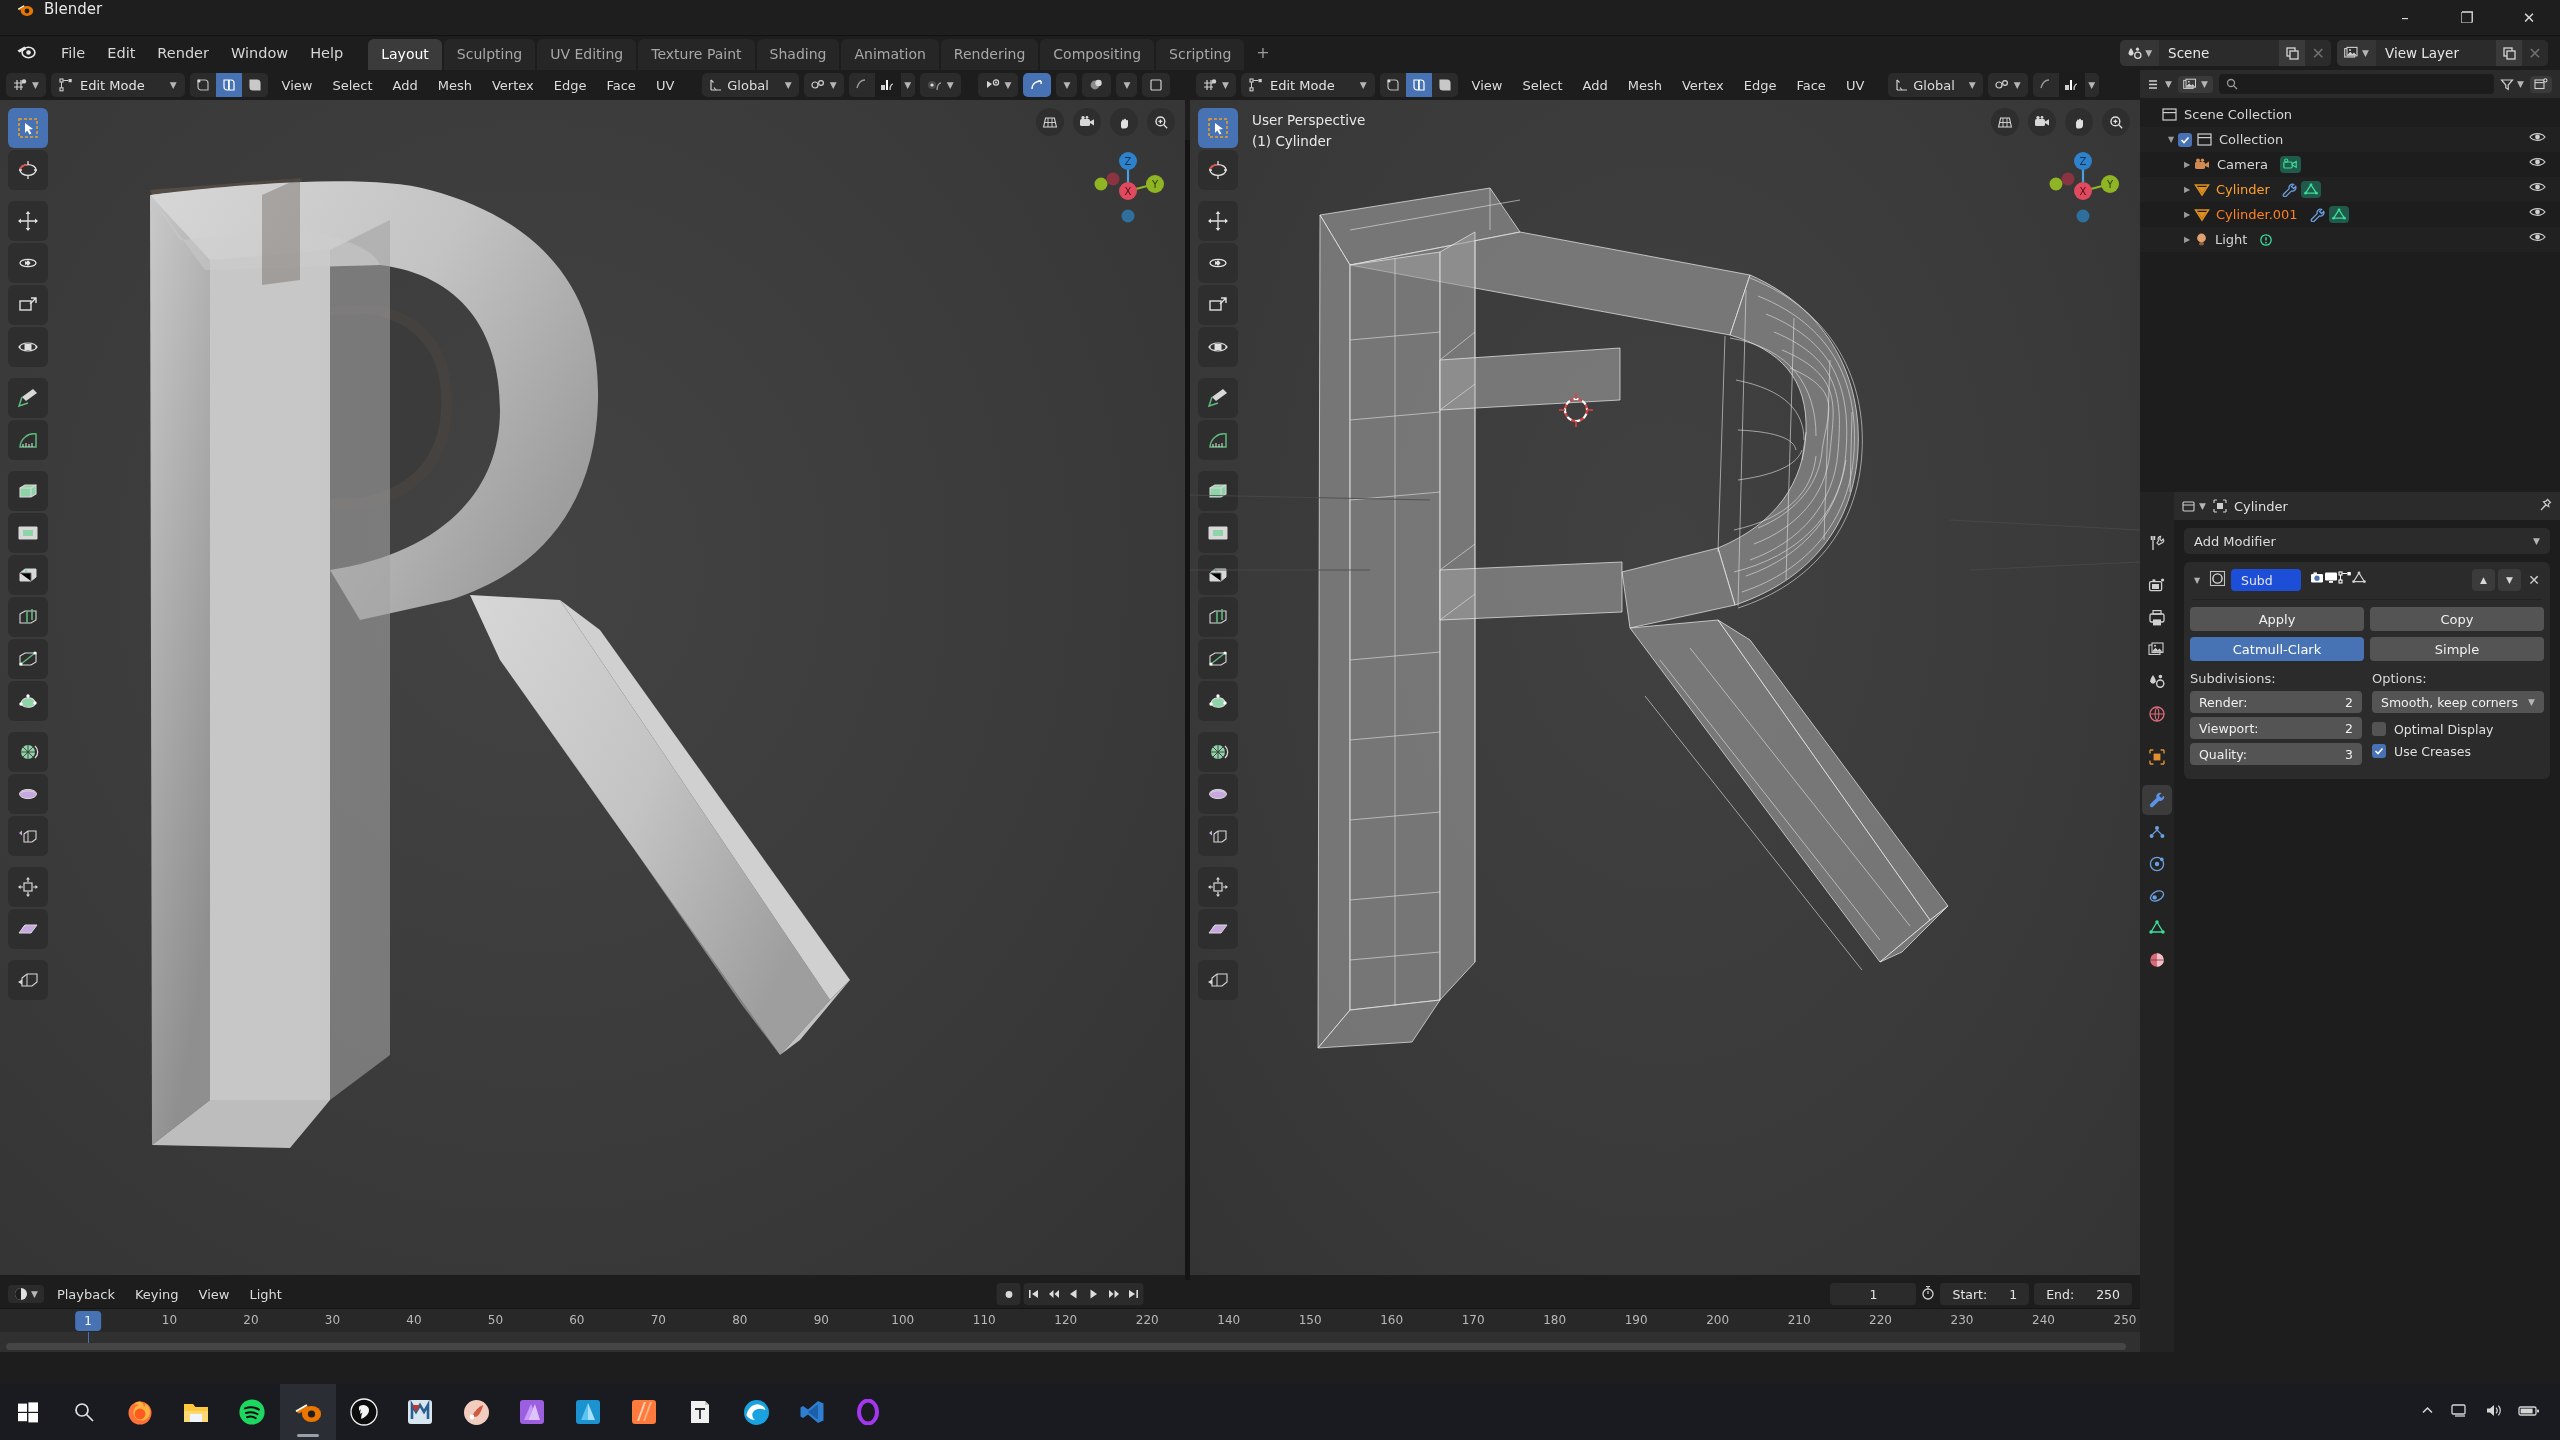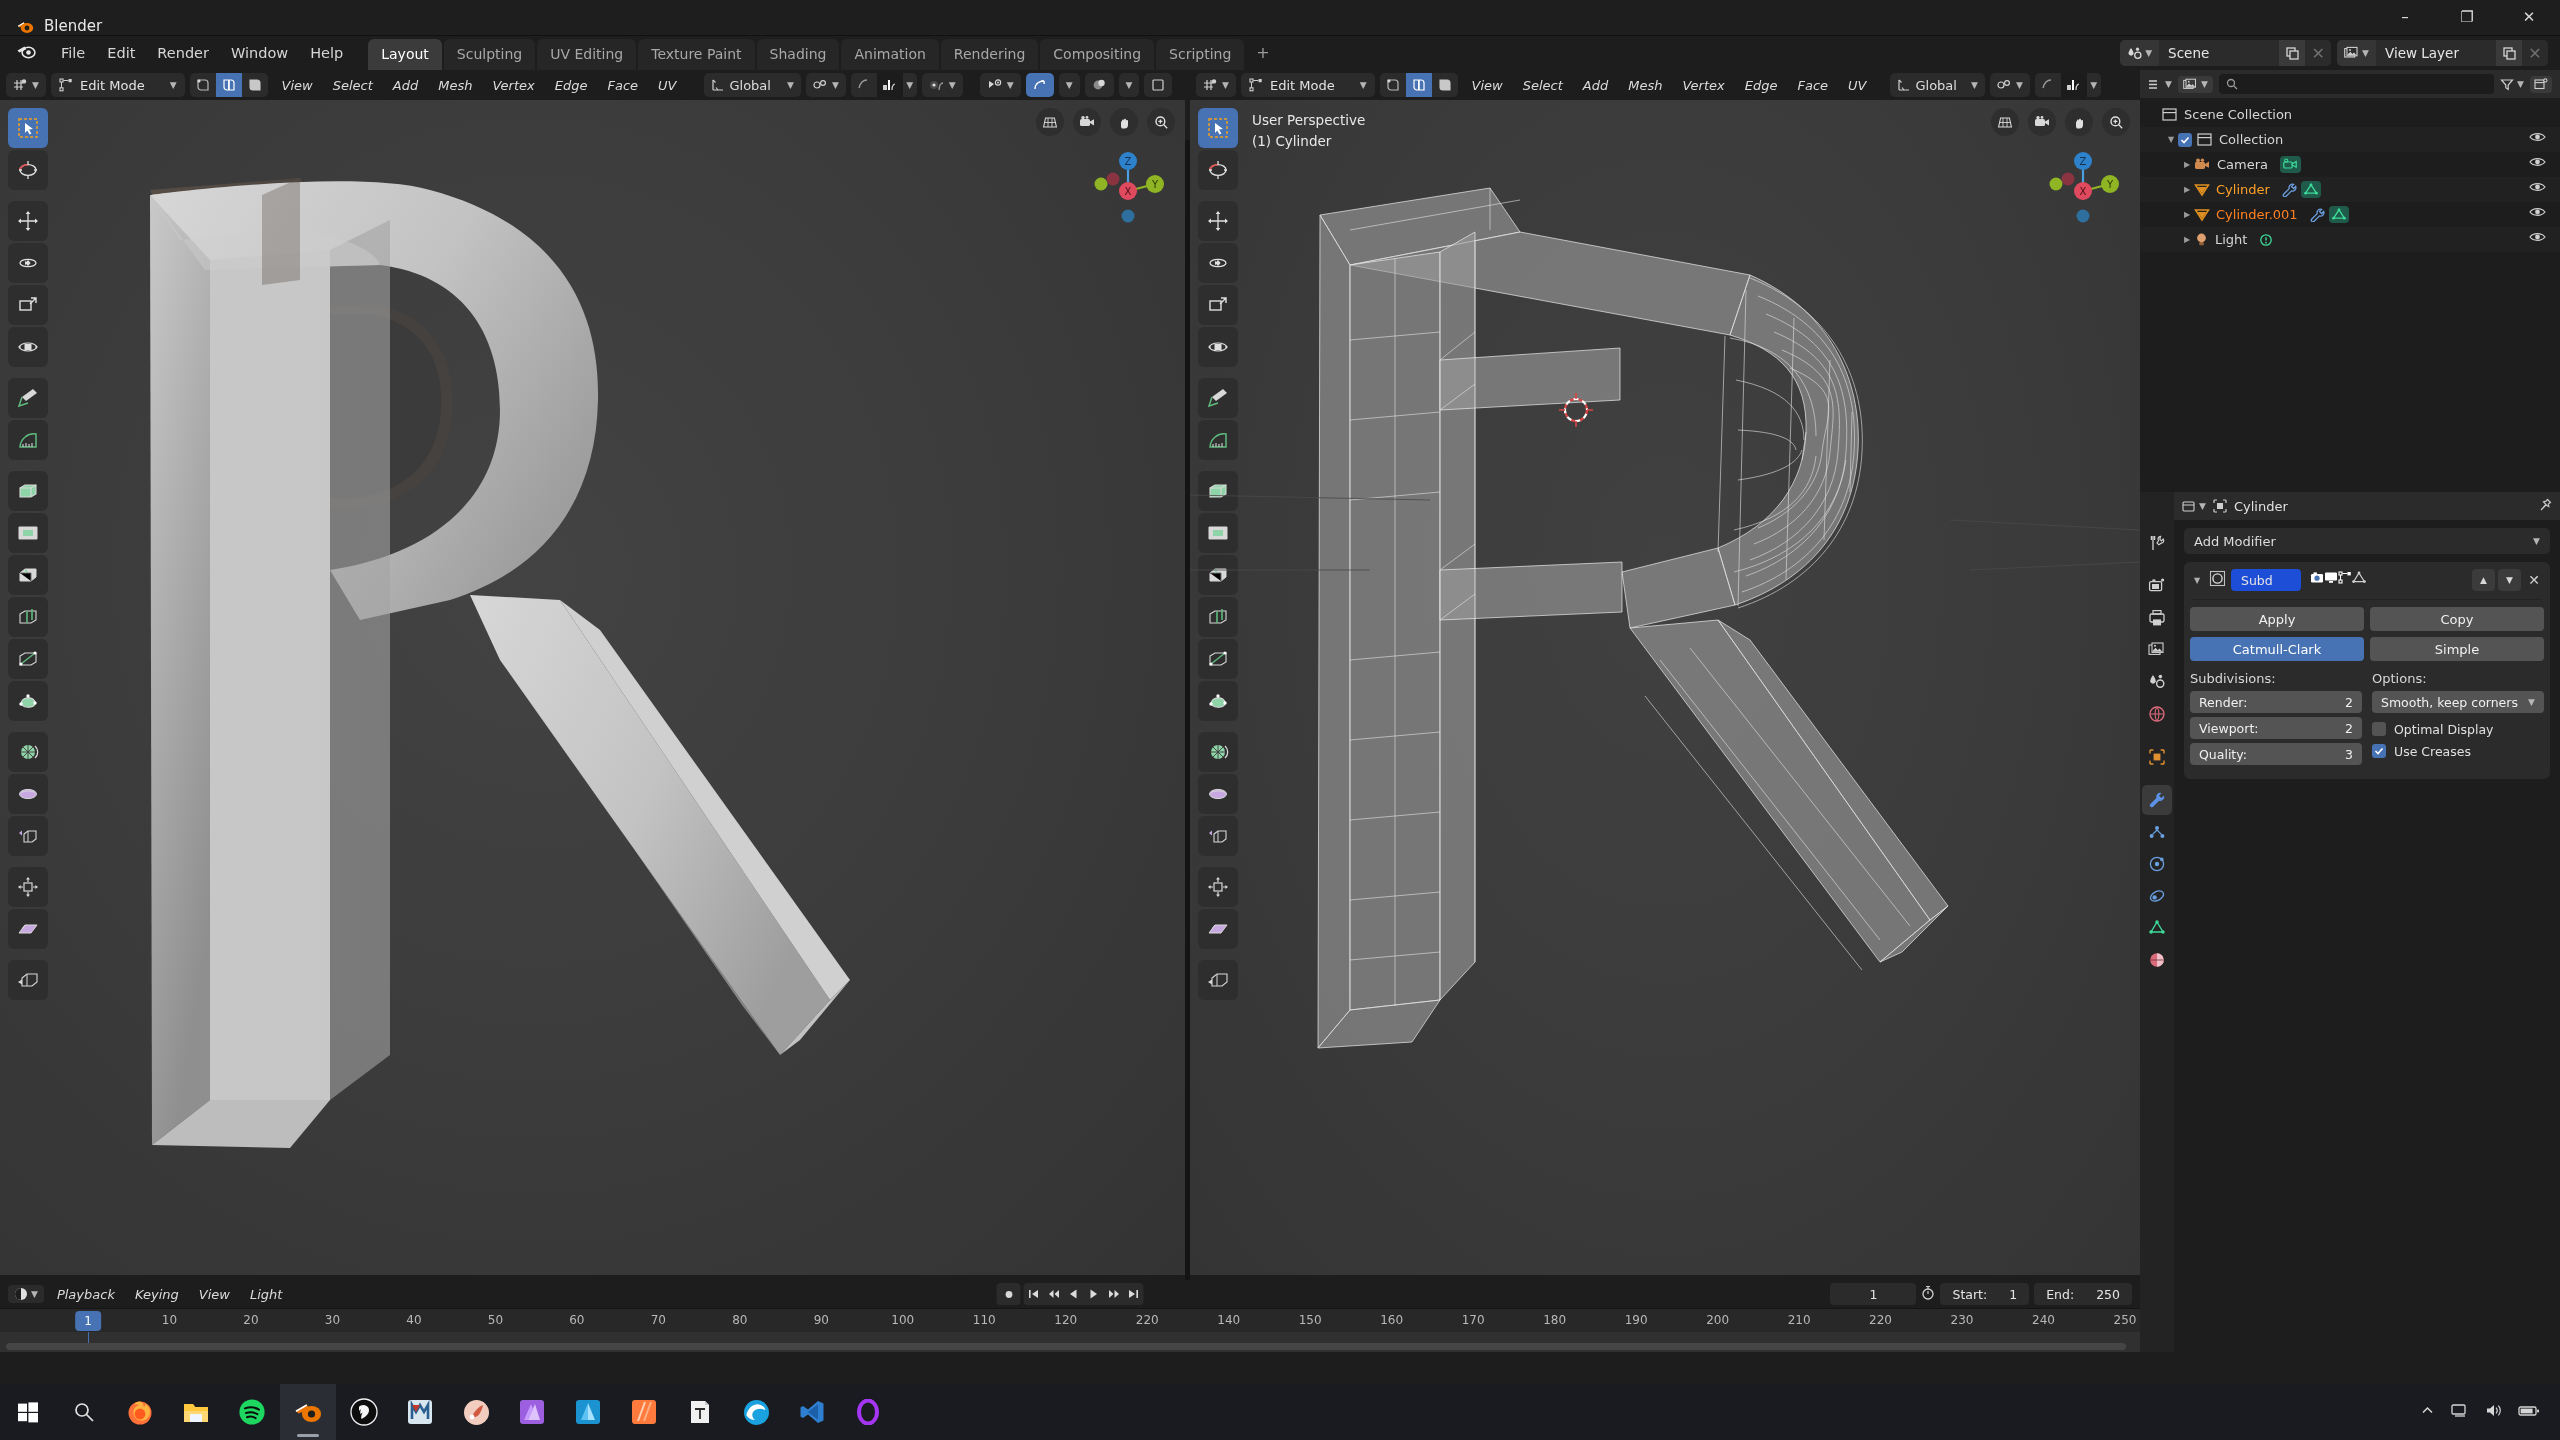--- a/index.html
+++ b/index.html
@@ -8,21 +8,21 @@
     background: #1d1d1d;
     font-family: "DejaVu Sans", "Liberation Sans", sans-serif;
     overflow: hidden;
     color: #e5e5e5;
   }
   #app { position: relative; width: 2560px; height: 1440px; }
 
   
   .titlebar {
     position: absolute; top: 0; left: 0; width: 2560px; height: 36px;
-    background: #1e1e1e; display: flex; align-items: flex-end;
+    background: #1e1e1e; display: flex; align-items: flex-start;
     border-bottom: 1px solid #111;
   }
   .tb-icon { margin-left: 16px; margin-right: 10px; display:flex; }
   .tb-title { font-size: 15px; color: #e8e8e8; }
   .tb-btns { margin-left: auto; display: flex; height: 36px; }
   .tb-btn { width: 62px; height: 36px; display: flex; align-items: center; justify-content: center;
             color: #d8d8d8; font-size: 15px; }
 
   
   .topbar {
@@ -55,21 +55,21 @@
   .viewport { position:absolute; top:0; background: #3b3b3b; overflow:hidden; }
   .vp-left  { left: 0px;    width: 1185px; height: 1205px; }
   .vp-right { left: 1190px; width: 950px;  height: 1205px; }
 
   .vp-header {
     position:absolute; top:0; left:0; right:0; height:30px; background:#1d1d1d;
     display:flex; align-items:center; gap:5px; padding: 0 6px; overflow:hidden;
   }
   .hbtn { background:#2b2b2b; border-radius:5px; height:24px; display:flex; align-items:center;
           padding: 0 7px; gap:4px; font-size:13px; color:#dcdcdc; white-space:nowrap; }
-  .hbtn.flat { background:transparent; padding: 0 9px; font-style: italic; }
+  .hbtn.flat { background:transparent; padding: 0 9px; }
   .seg { display:flex; background:#2b2b2b; border-radius:5px; overflow:hidden; height:24px; }
   .seg > div { width:26px; height:24px; display:flex; align-items:center; justify-content:center; background:#3b3b3b; }
   .seg > div.on { background:#4772b3; }
   .seg > div.off { background:#2b2b2b; }
   .mode-btn { background:#2b2b2b; border-radius:5px; height:24px; display:flex; align-items:center;
               gap:7px; padding: 0 8px; font-size:13px; color:#e2e2e2; }
 
   .vp-canvas { position:absolute; top:30px; left:0; right:0; bottom:0; }
   .vp-canvas.left  { background: radial-gradient(ellipse at 45% 40%, #434343 0%, #3a3a3a 60%, #333333 100%); }
   .vp-canvas.right { background: radial-gradient(ellipse at 50% 40%, #414141 0%, #3a3a3a 60%, #343434 100%); }

